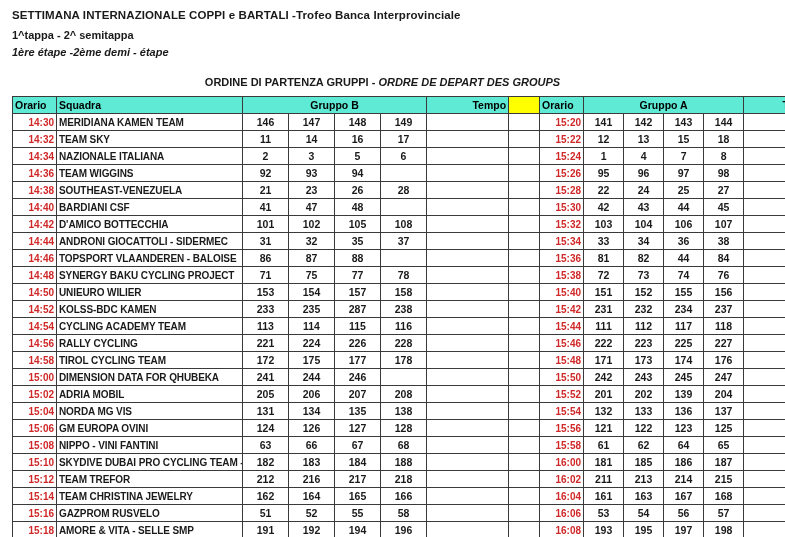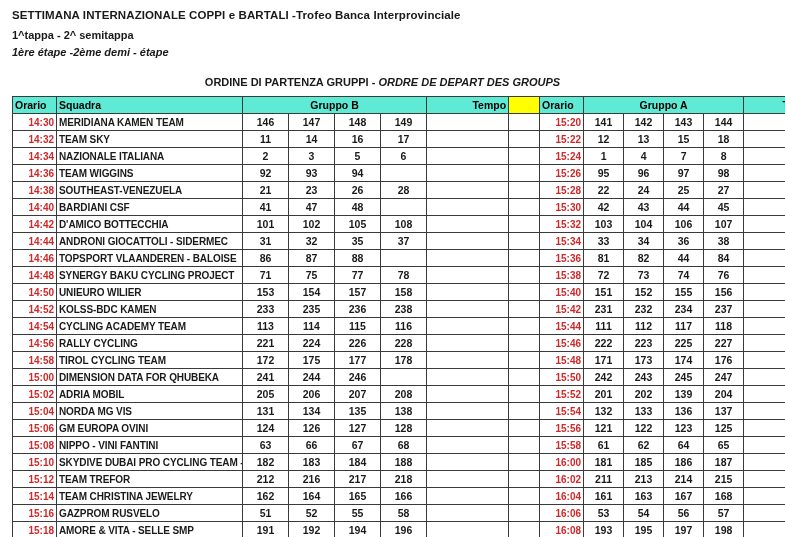--- a/index.html
+++ b/index.html
@@ -338,21 +338,21 @@
             <td class="c-num">152</td>
             <td class="c-num">155</td>
             <td class="c-num">156</td>
             <td class="c-tempo"></td>
           </tr>
           <tr>
             <td class="c-time">14:52</td>
             <td class="c-team">KOLSS-BDC KAMEN</td>
             <td class="c-num">233</td>
             <td class="c-num">235</td>
-            <td class="c-num">236</td>
+            <td class="c-num">287</td>
             <td class="c-num">238</td>
             <td class="c-tempo"></td>
             <td class="gap"></td>
             <td class="c-time">15:42</td>
             <td class="c-num">231</td>
             <td class="c-num">232</td>
             <td class="c-num">234</td>
             <td class="c-num">237</td>
             <td class="c-tempo"></td>
           </tr>

